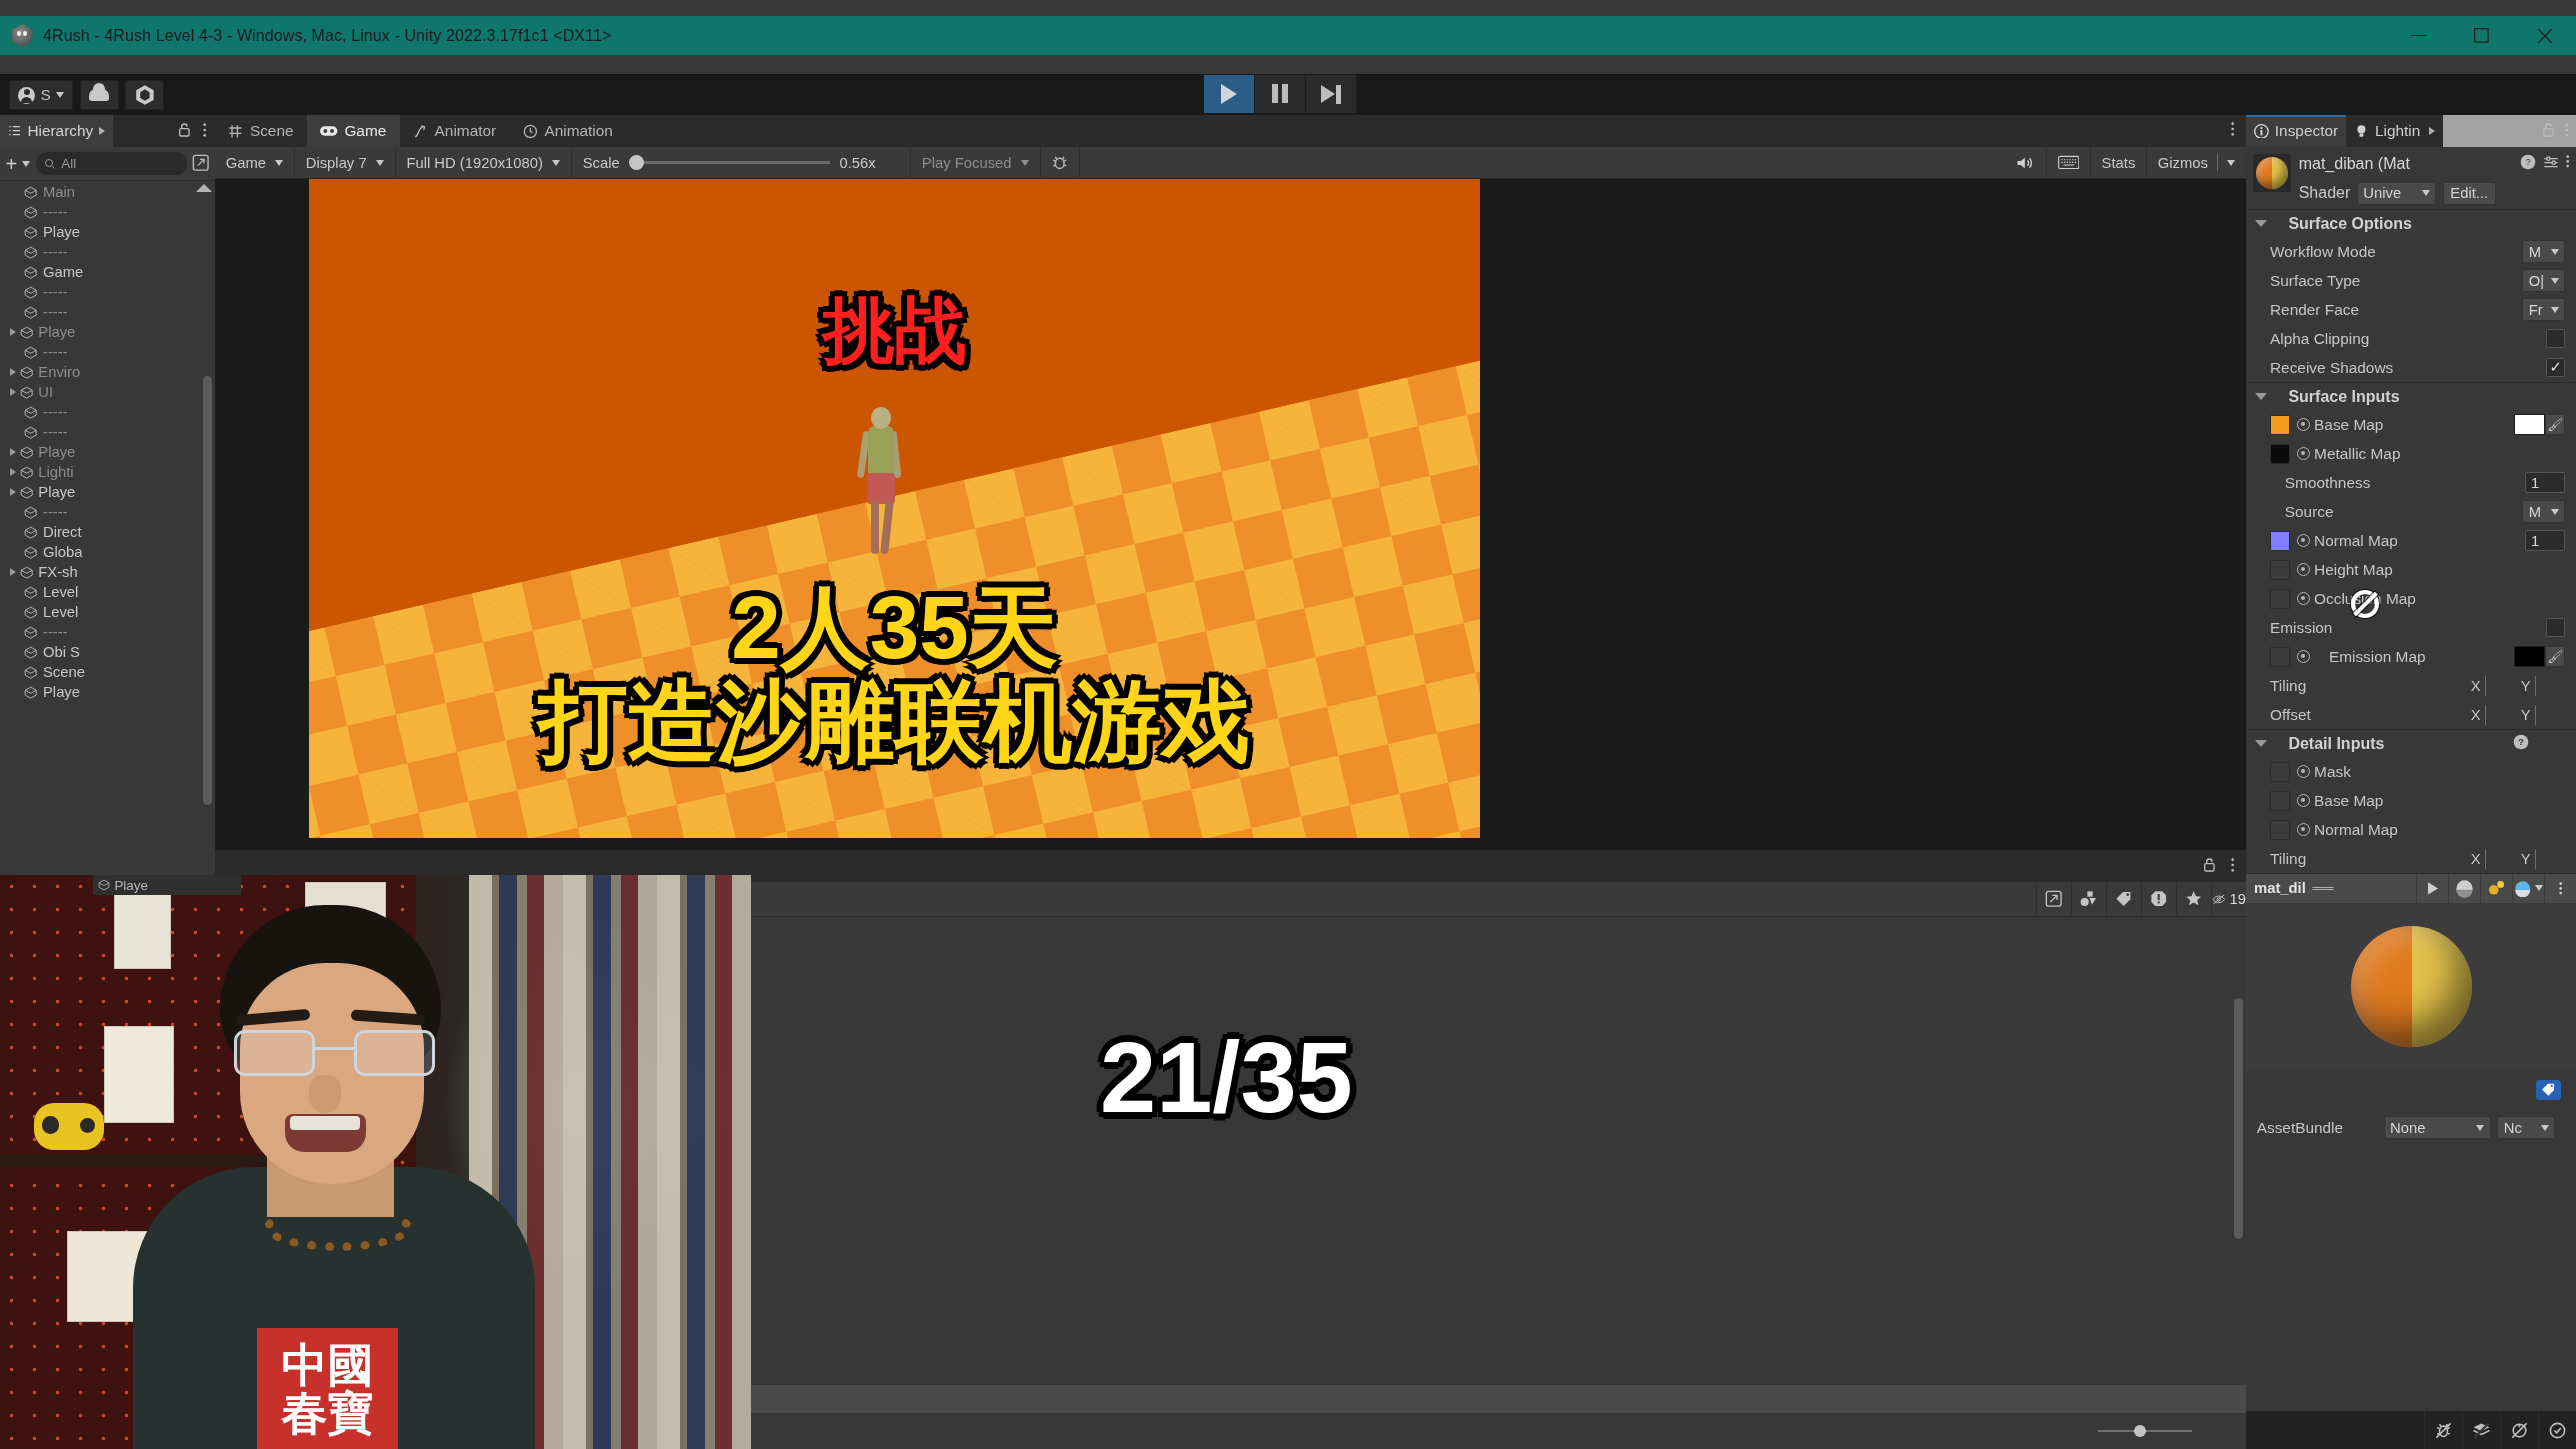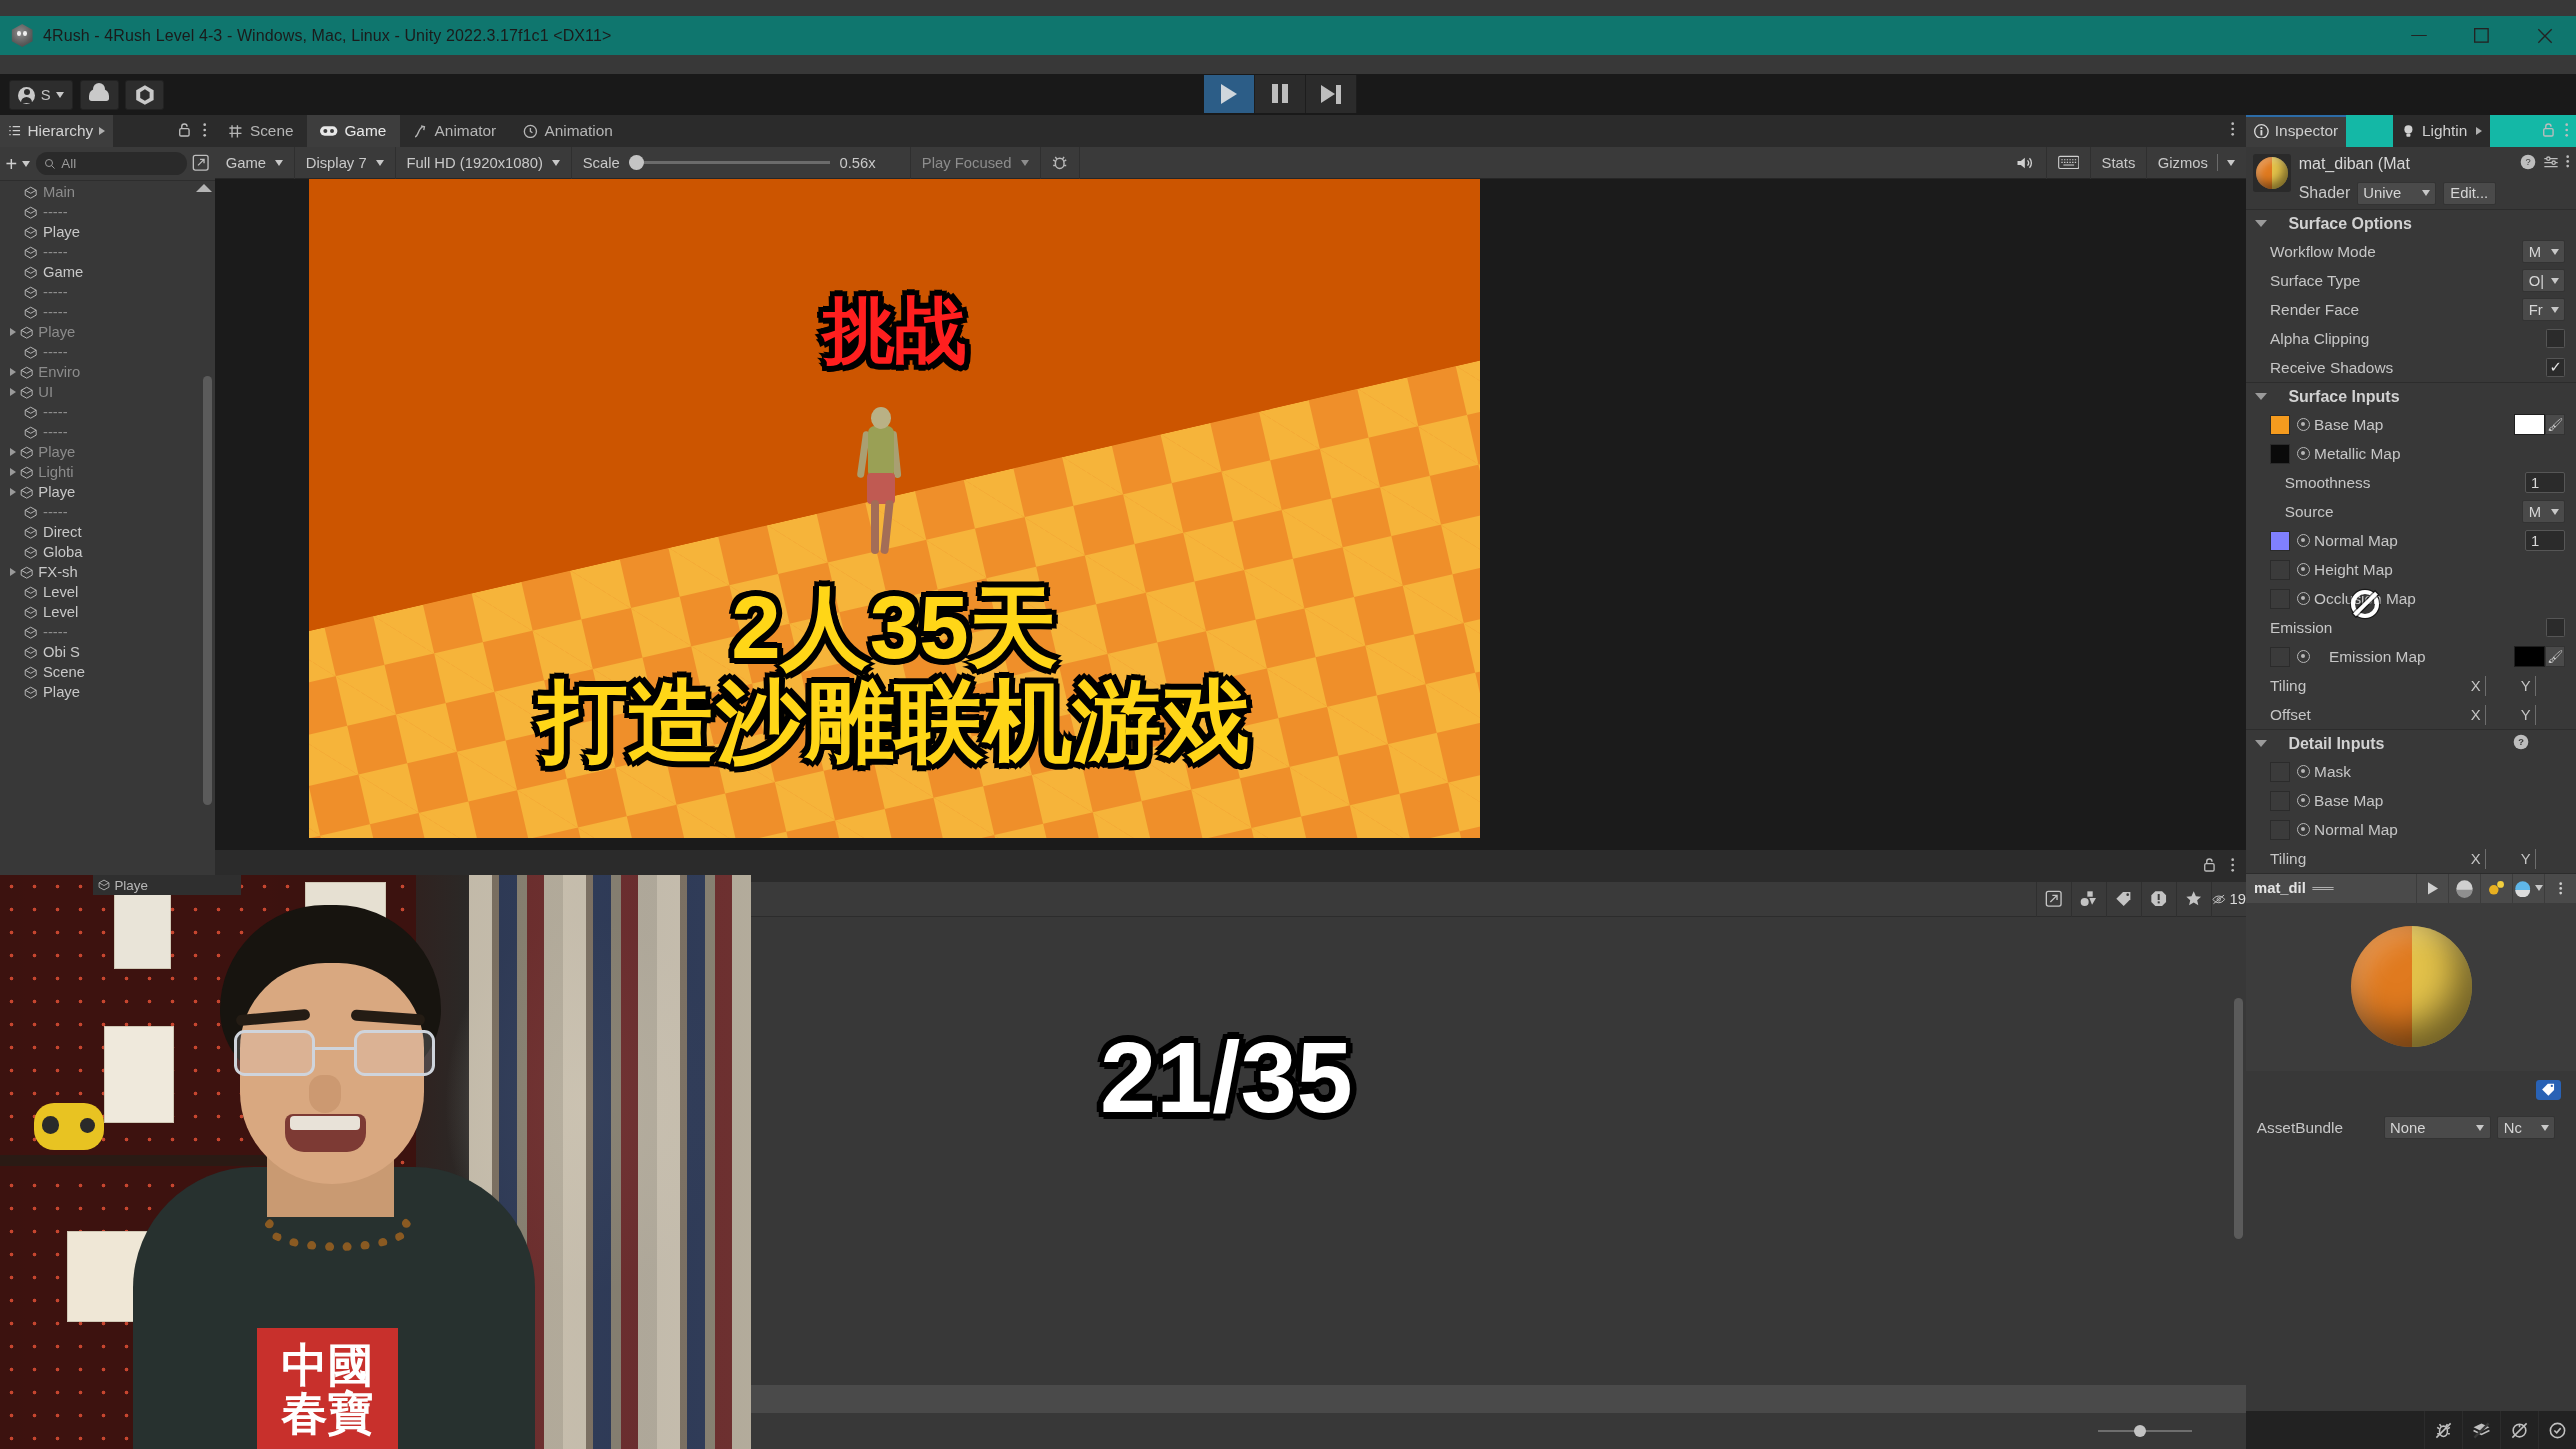--- a/index.html
+++ b/index.html
@@ -163,21 +163,21 @@
   .pt-ic { width:35px; height:35px; display:flex; align-items:center; justify-content:center; border-left:0.7px solid #2f2f2f; color:#c4c4c4;}
   .proj-body { position:relative; height:496px; background:#383838; }
   .proj-status { position:absolute; left:0; bottom:35px; width:100%; height:28px; background:#4a4a4a; display:flex; align-items:center; padding-left:10.7px; color:#dcdcdc; font-size:14.8px;}
   .proj-slider { position:absolute; right:54px; bottom:5.4px; width:94px; height:24px; display:flex; align-items:center;}
   .proj-slider .track{width:100%;height:2px;background:#6e6e6e;}
   .proj-slider .knob{position:absolute;left:36px;width:12px;height:12px;border-radius:50%;background:#c3c3c3;}
   .proj-vscroll{ position:absolute; right:2.7px; top:81px; width:9.4px; height:241px; background:#5b5b5b; border-radius:4.7px;}
 
   
   #inspector { left: 2246px; top: 115px; width: 330px; height: 1334px; background: #383838; }
-  .ins-tabs { height:32px; background:#14b8a6; display:flex; align-items:stretch;gap:47px; }
+  .ins-tabs { height:32px; background:#a3a3a3; display:flex; align-items:stretch; }
   .ins-tab { display:flex; align-items:center; gap:6px; padding:0 8px; font-size:15.4px; color:#cfcfcf; }
   .ins-tab.active { background:#3d3d3d; box-shadow: inset 0 2px 0 #2c6ca8; }
   .ins-tab.other { background:#2b2b2b; }
   .ins-tools { margin-left:auto; display:flex; align-items:center; gap:8px; padding-right:6.7px; color:#bdbdbd; }
   .mat-head { display:flex; align-items:flex-start; padding:6.7px 5.4px 6.7px 6.7px; gap:8px; height:62px; }
   .mat-sphere { width:38px; height:38px; border-radius:2.7px; background:#2a2a2a; display:flex;align-items:center;justify-content:center; flex:none;}
   .mat-sphere .ball { width:32px;height:32px;border-radius:50%;
      background: linear-gradient(90deg, #e07a1f 0 50%, #e3c24a 50% 100%);
      box-shadow: inset -4px -5.4px 9.4px rgba(0,0,0,.45), inset 4px 4px 6.7px rgba(255,255,255,.25);}
   .mat-head-right{ flex:1; }

